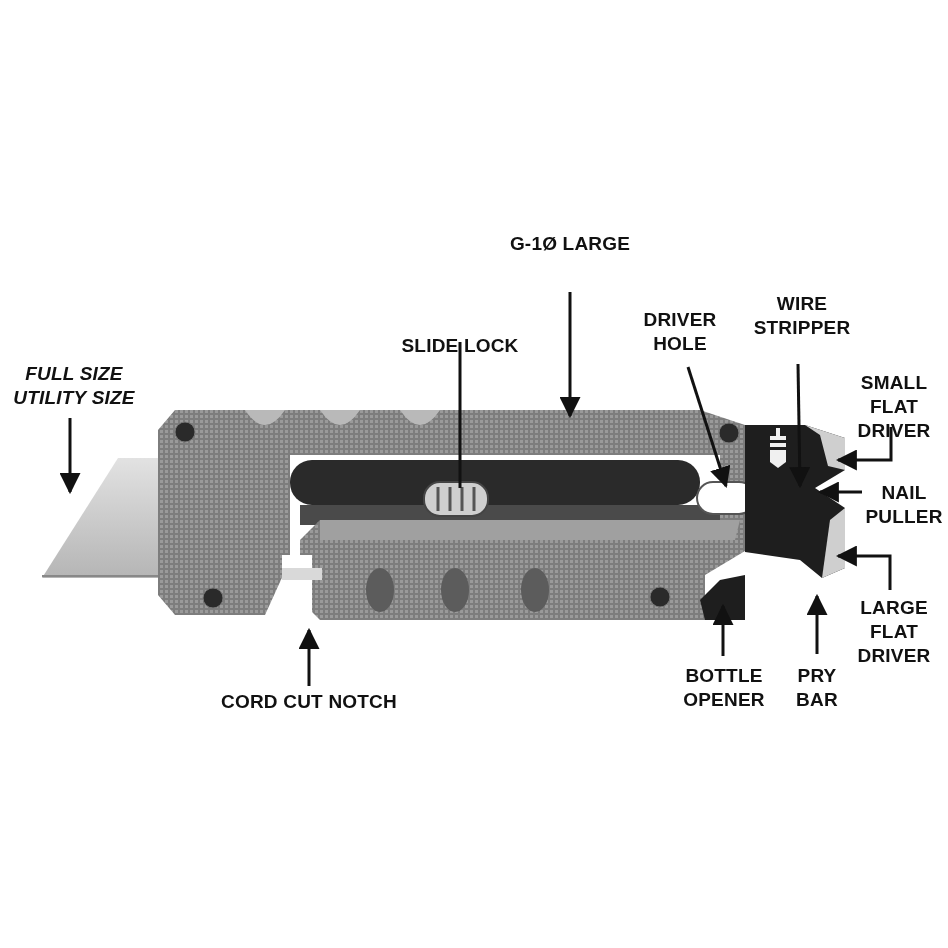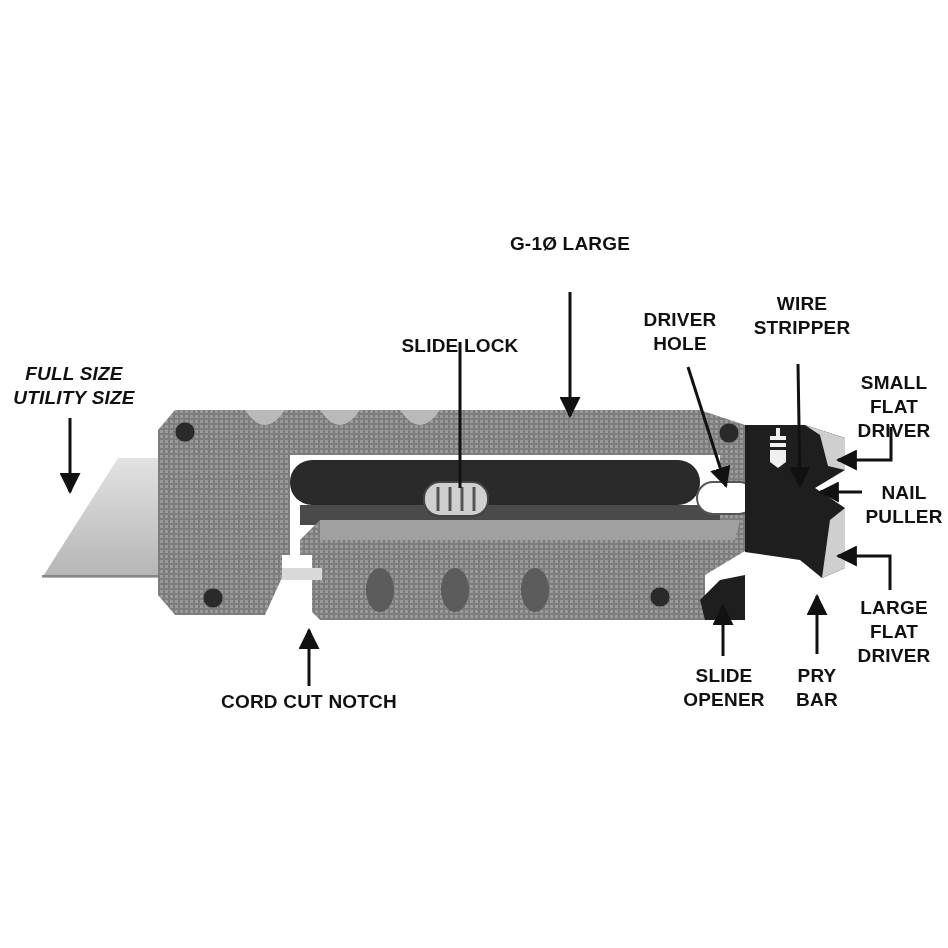--- a/index.html
+++ b/index.html
@@ -132,18 +132,18 @@
 <div class="label" style="left:848px;top:596px;width:92px;">
   <span>LARGE</span>
   <span>FLAT</span>
   <span>DRIVER</span>
 </div>
 <div class="label" style="left:782px;top:664px;width:70px;text-align:center;">
   <span>PRY</span>
   <span>BAR</span>
 </div>
 <div class="label" style="left:676px;top:664px;width:96px;">
-  <span>SLIDE</span>
+  <span>BOTTLE</span>
   <span>OPENER</span>
 </div>
 <div class="label" style="left:214px;top:690px;width:190px;">
   <span>CORD CUT NOTCH</span>
 </div>
 
 </body></html>

